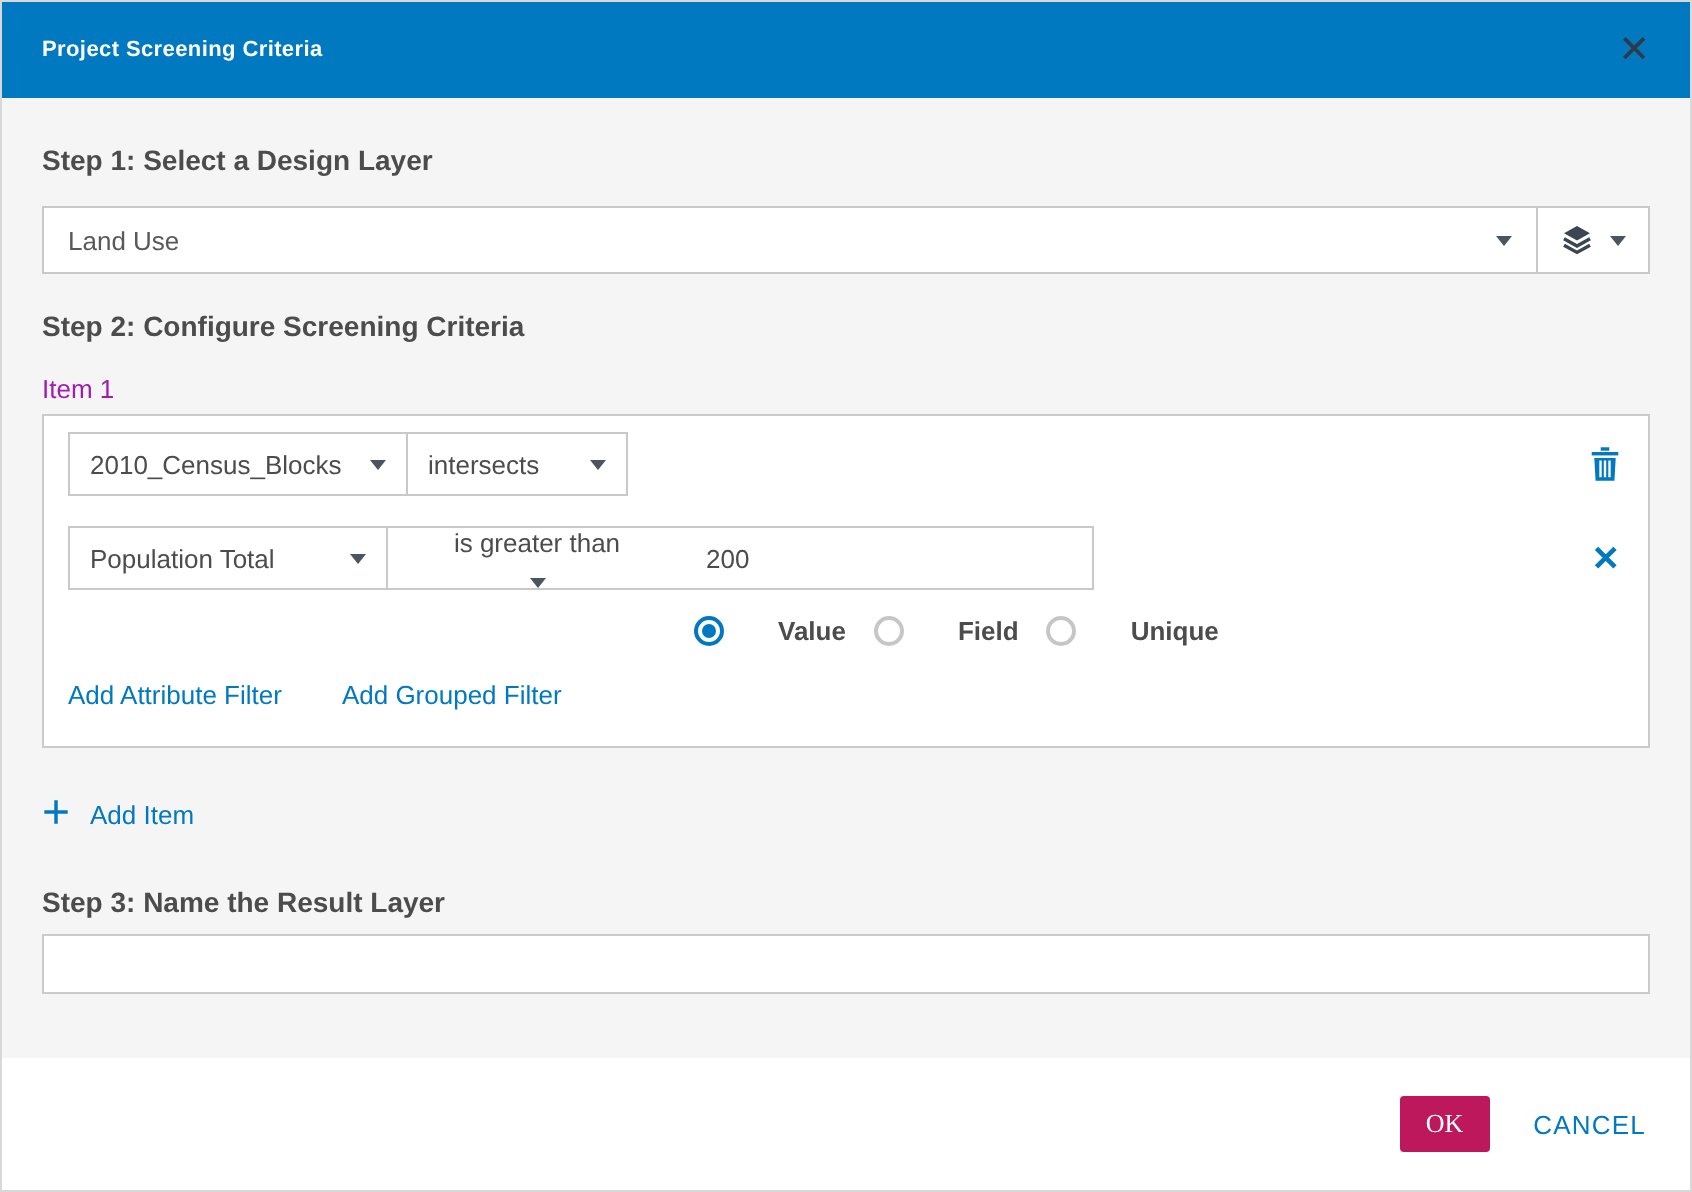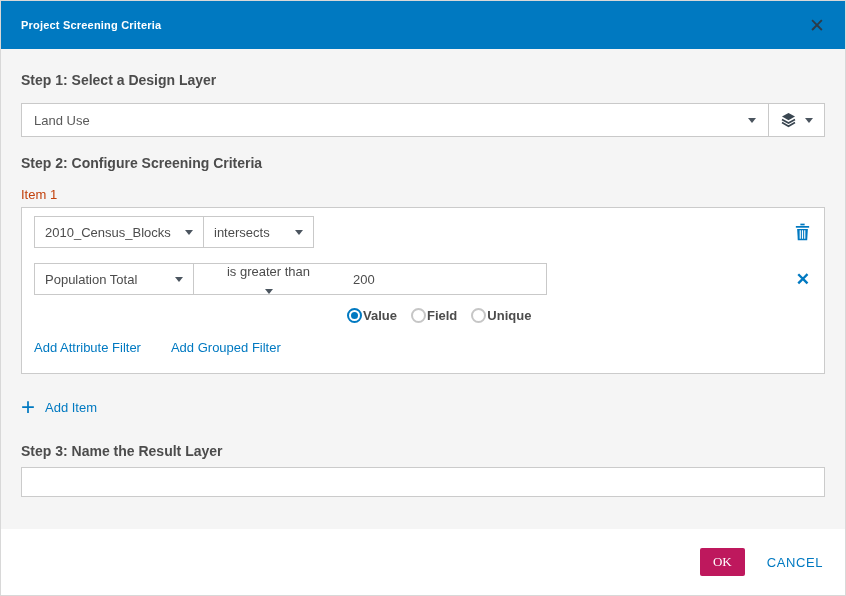--- a/index.html
+++ b/index.html
@@ -50,21 +50,21 @@
   }
   .caret {
     width: 0; height: 0;
     border-left: 4.5px solid transparent;
     border-right: 4.5px solid transparent;
     border-top: 5.5px solid #4b555f;
     flex: 0 0 auto;
   }
   
   .step2-label { margin-top: 18px; }
-  .item-title { margin-top: 16px; font-size: 13px; color: #c2410c; }
+  .item-title { margin-top: 16px; font-size: 13px; color: #a21caf; }
   .item-panel {
     margin-top: 5px;
     background: #fff; border: 1px solid #cbcbcb;
     padding: 8px 12px 15px 12px;
     height: 167px;
   }
   .crit-row { display: flex; align-items: center; justify-content: space-between; height: 32px; }
   .crit-row + .crit-row { margin-top: 15px; }
   .grp { display: inline-flex; height: 32px; border: 1px solid #c9c9c9; background: #fff; }
   .cell {
@@ -78,21 +78,21 @@
   .c-op2 { width: 150px; flex-direction: column; }
   .grp input {
     width: 203px; border: none; outline: none;
     font-family: "Liberation Sans", sans-serif;
     font-size: 13px; color: #4c4c4c; padding: 0 10px;
   }
   .icon-btn { background: none; border: none; cursor: pointer; padding: 2px; display: flex; align-items: center; }
   .x-remove { color: #0079c1; font-size: 17px; font-weight: 600; line-height: 1; }
   
   .radio-row { margin-top: 13px; margin-left: 313px; display: flex; align-items: center; gap: 14px; }
-  .radio { display: flex; align-items: center; gap: 1px; cursor: pointer; }
+  .radio { display: flex; align-items: center; gap: 27px; cursor: pointer; }
   .radio-circle {
     width: 15px; height: 15px; border-radius: 50%;
     border: 2px solid #c6c6c6; background: #fff;
     display: flex; align-items: center; justify-content: center;
   }
   .radio.checked .radio-circle { border-color: #0079c1; }
   .radio.checked .radio-circle::after {
     content: ""; width: 7px; height: 7px; border-radius: 50%; background: #0079c1;
   }
   .radio-label { font-size: 13px; font-weight: 700; color: #4c4c4c; }

